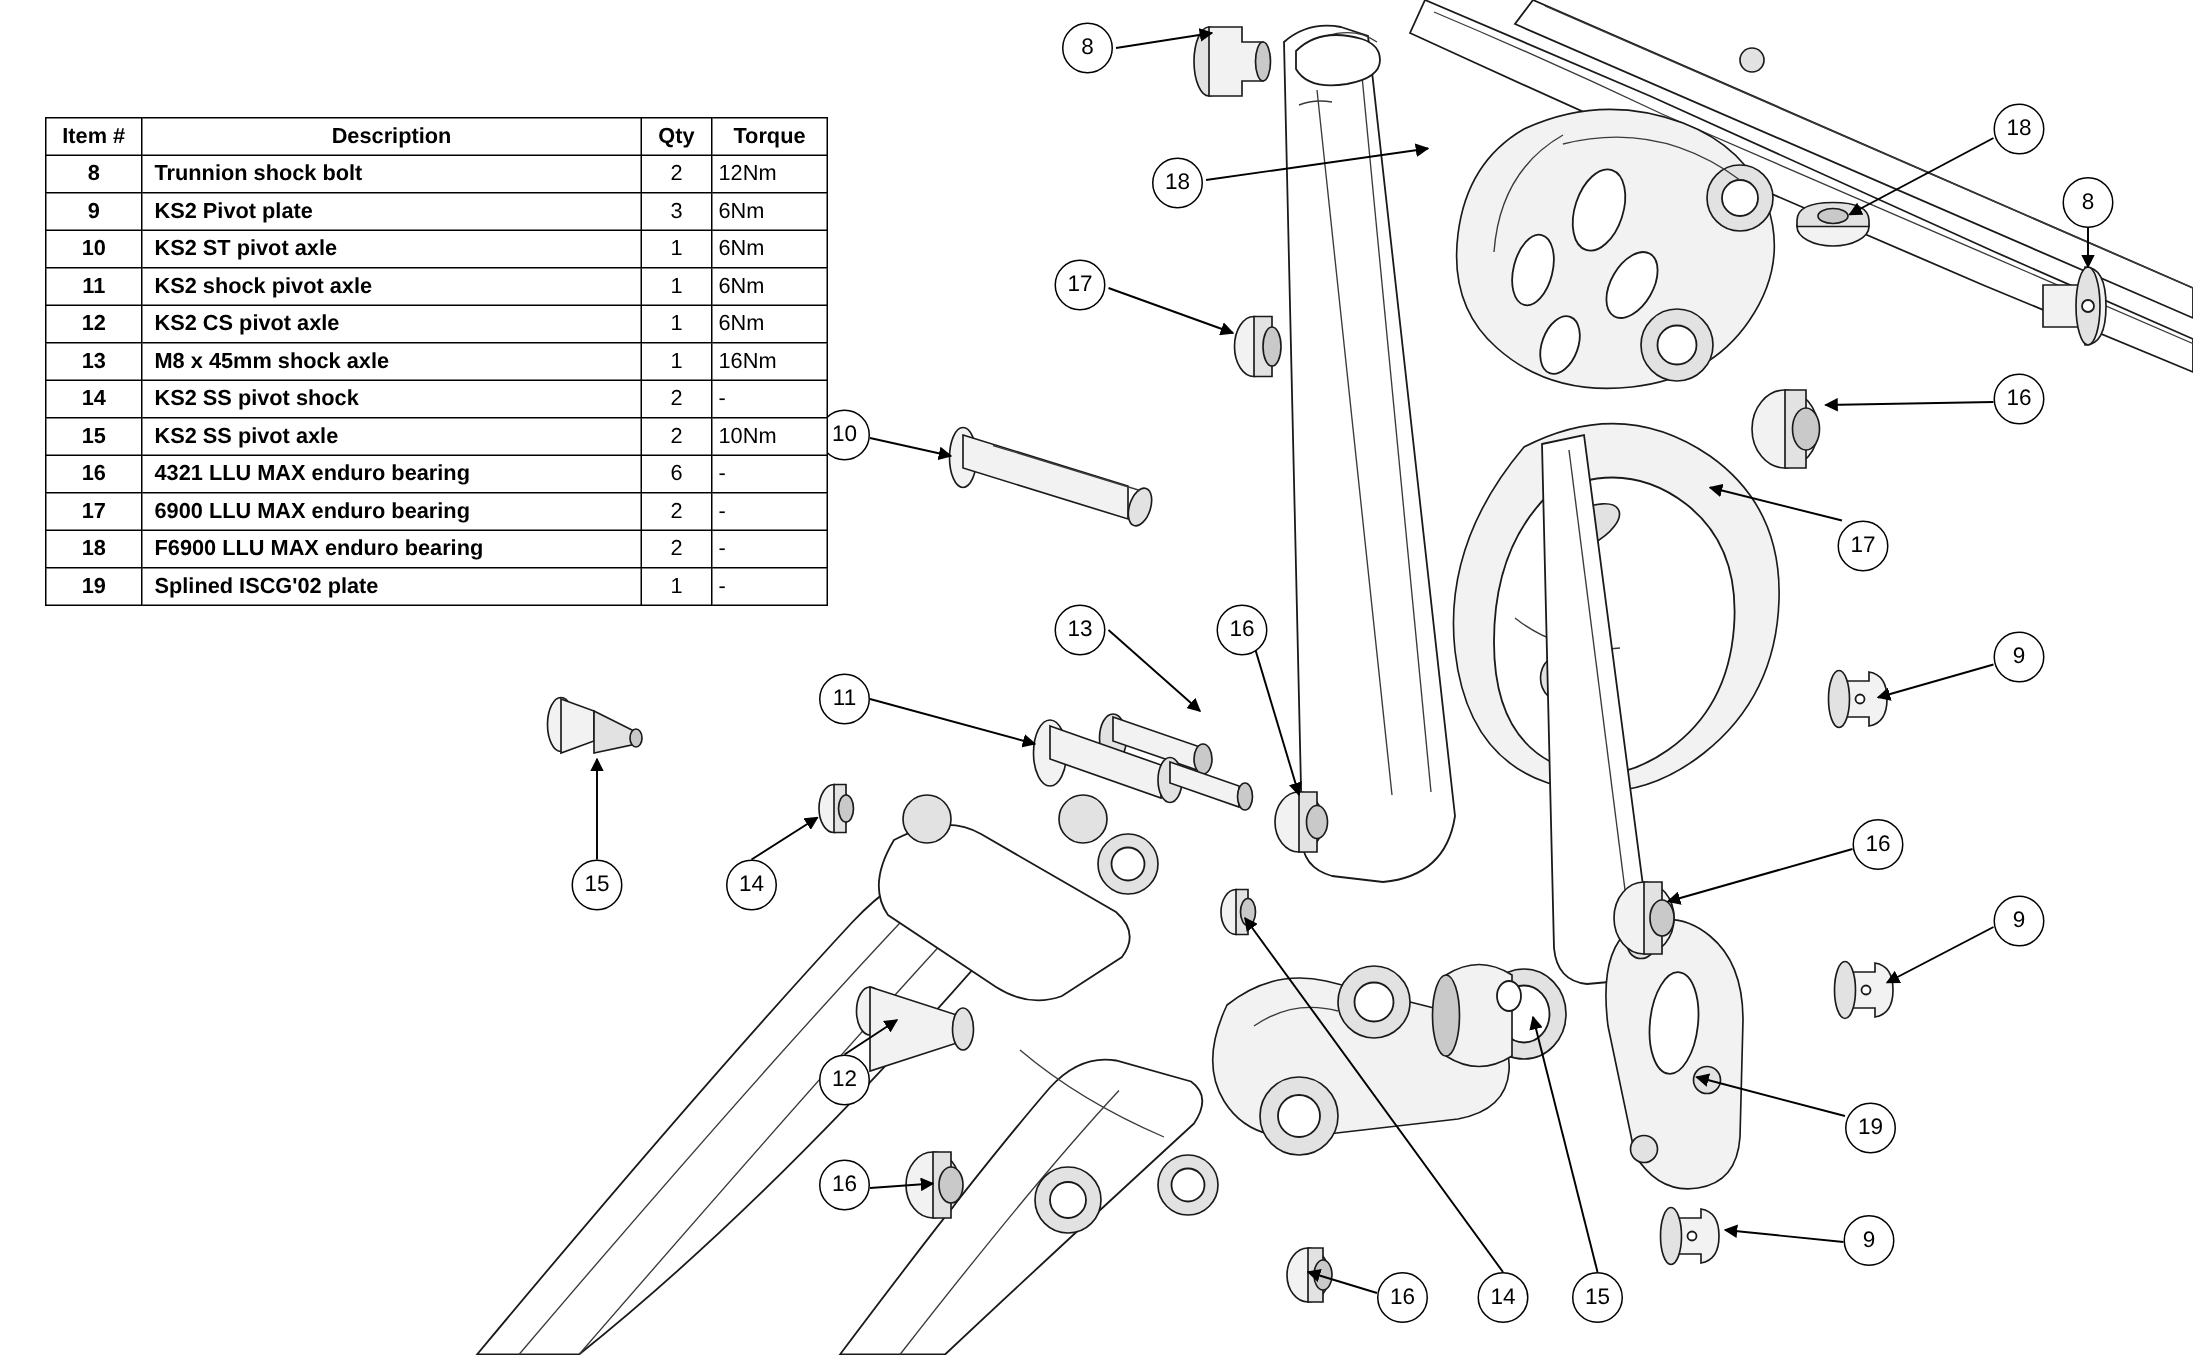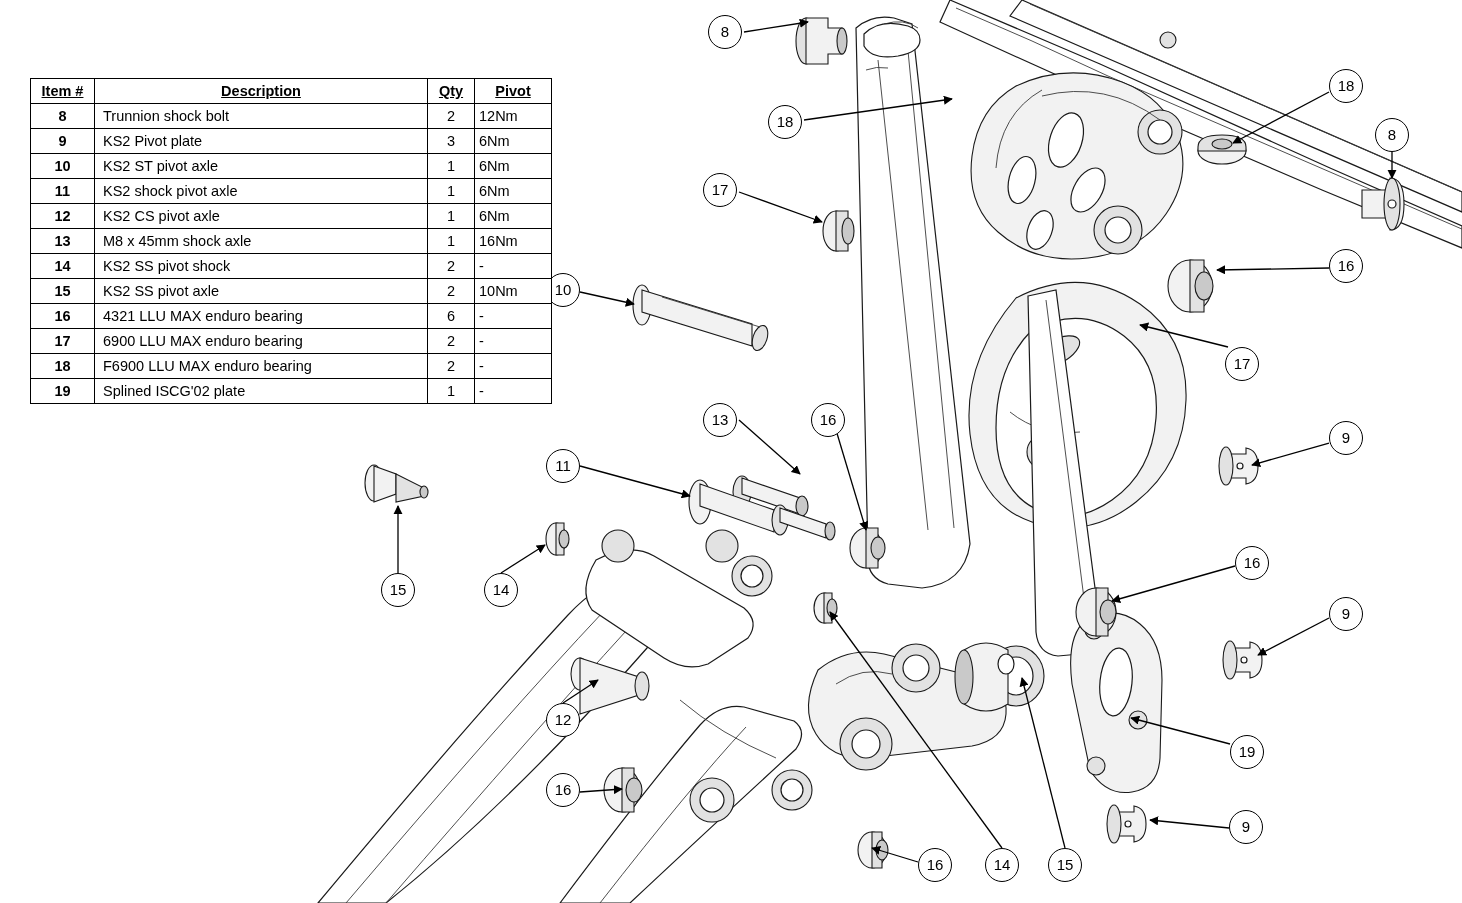--- a/index.html
+++ b/index.html
@@ -38,24 +38,23 @@
     border: 1px solid #000;
     padding: 2px 4px;
     line-height: 18px;
     height: 20px;
     white-space: nowrap;
   }
   table.parts th {
     font-weight: bold;
     text-align: center;
     font-size: 14.5px;
-    text-decoration: underline;
   }
   .col-item { width: 55px; text-align: center; font-weight: bold; }
-  .col-desc { width: 320px; text-align: left; padding-left: 8px !important; font-weight: normal;}
+  .col-desc { width: 320px; text-align: left; padding-left: 8px !important; font-weight: bold;}
   .col-qty  { width: 38px; text-align: center; }
   .col-torque { width: 68px; }
   th.col-desc { text-align: center; padding-left: 4px !important; margin-left: 25px; }
 
   
   .balloon {
     position: absolute;
     width: 34px;
     height: 34px;
     border: 1.4px solid #000;
@@ -334,21 +333,21 @@
       </g>
   </svg>
 
   <div id="parts-table-wrap">
     <table class="parts">
       <thead>
         <tr>
           <th class="col-item">Item #</th>
           <th class="col-desc">Description</th>
           <th class="col-qty">Qty</th>
-          <th class="col-torque">Pivot</th>
+          <th class="col-torque">Torque</th>
         </tr>
       </thead>
       <tbody id="parts-tbody">
           <tr>
             <td class="col-item">8</td>
             <td class="col-desc">Trunnion shock bolt</td>
             <td class="col-qty">2</td>
             <td class="col-torque">12Nm</td>
           </tr>
           <tr>

